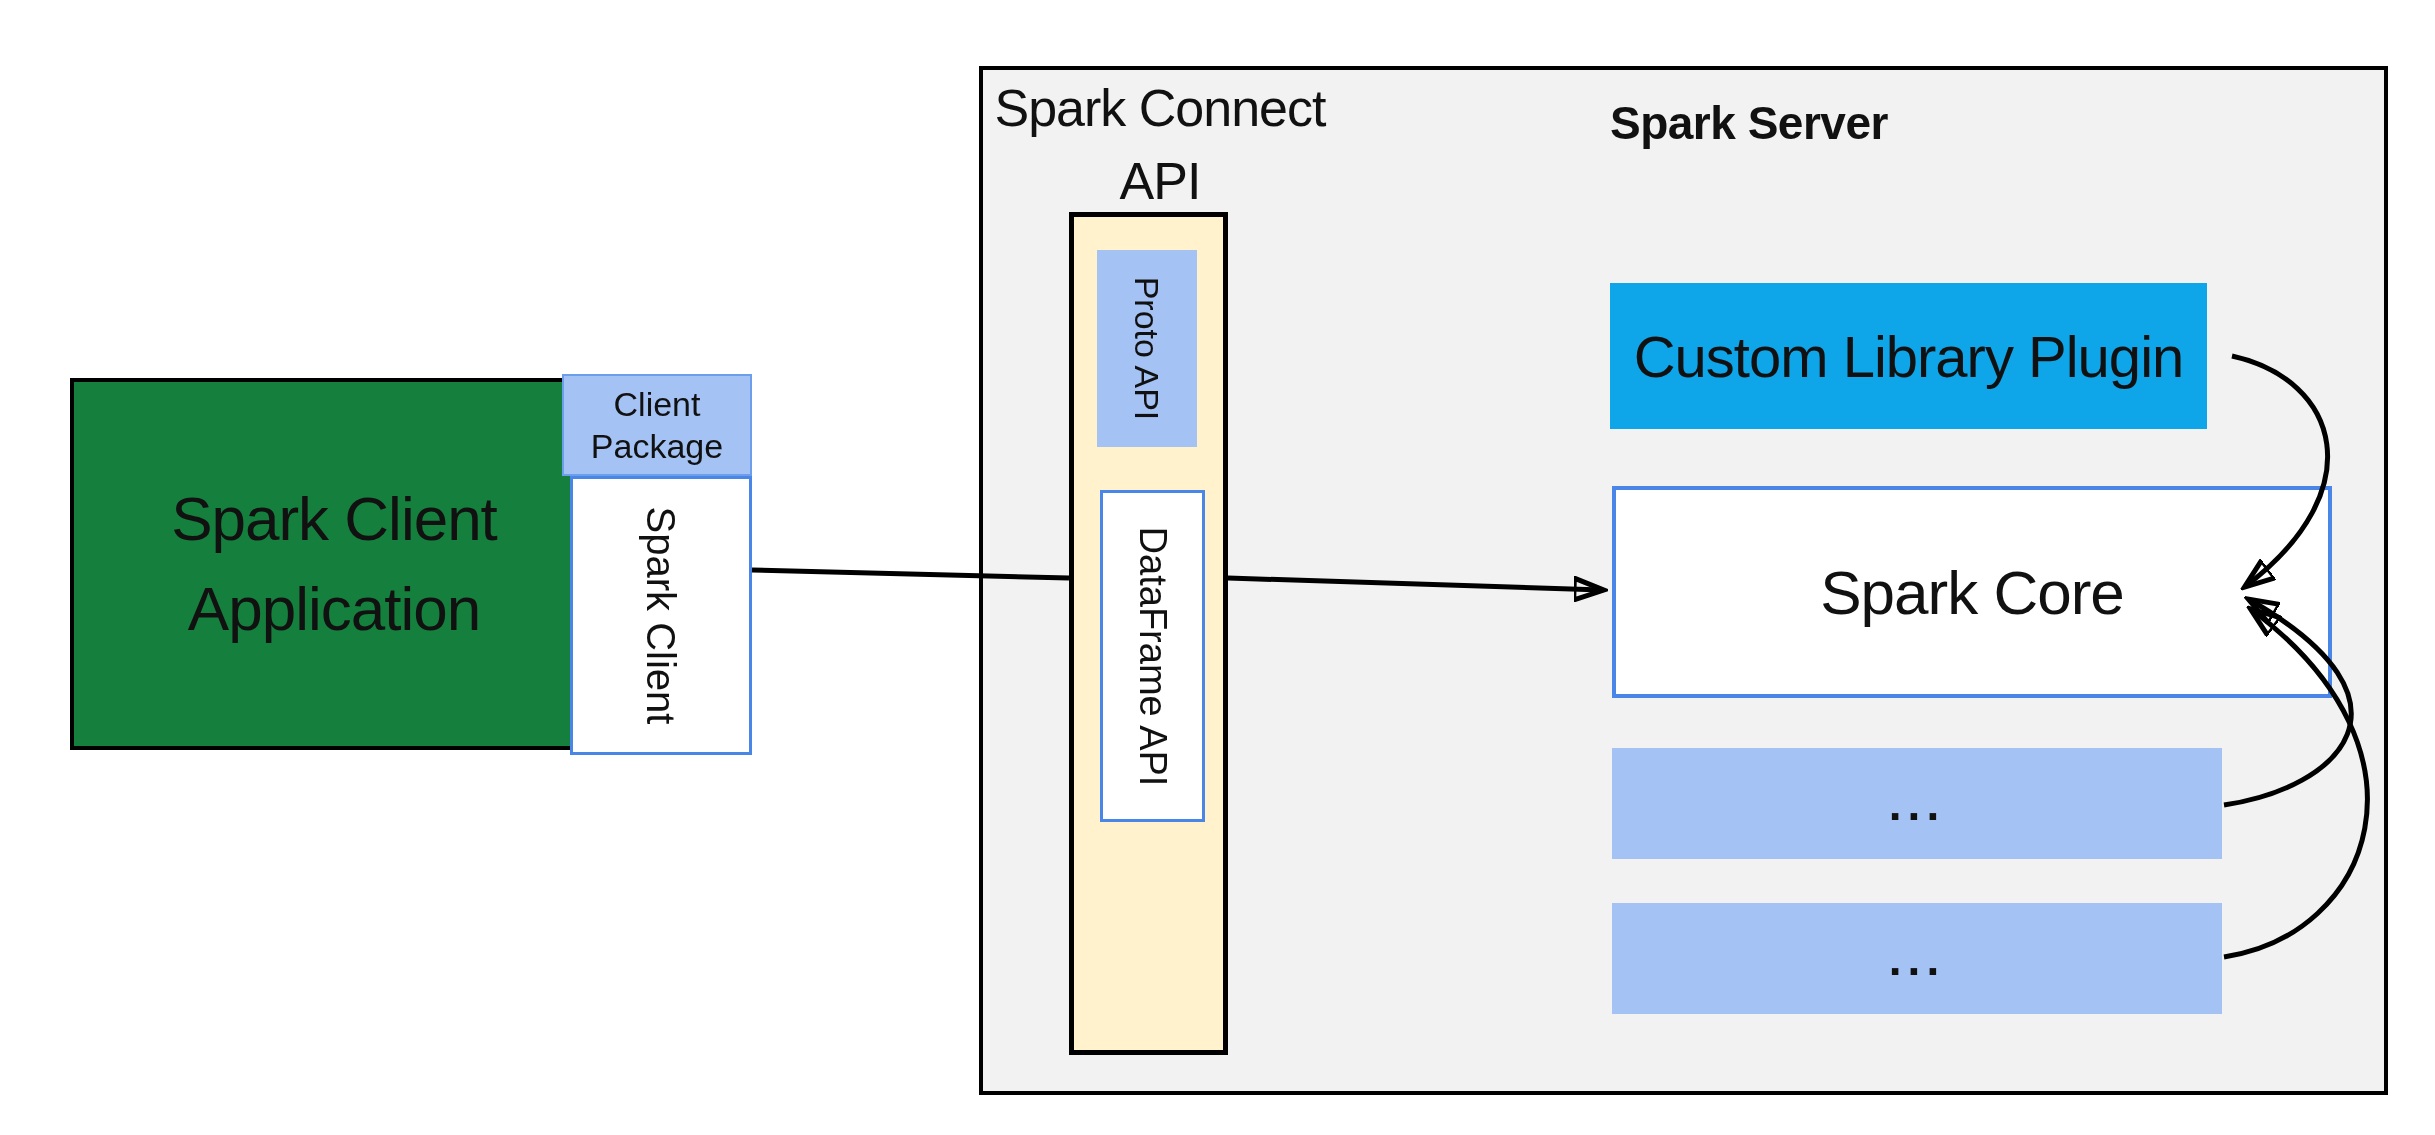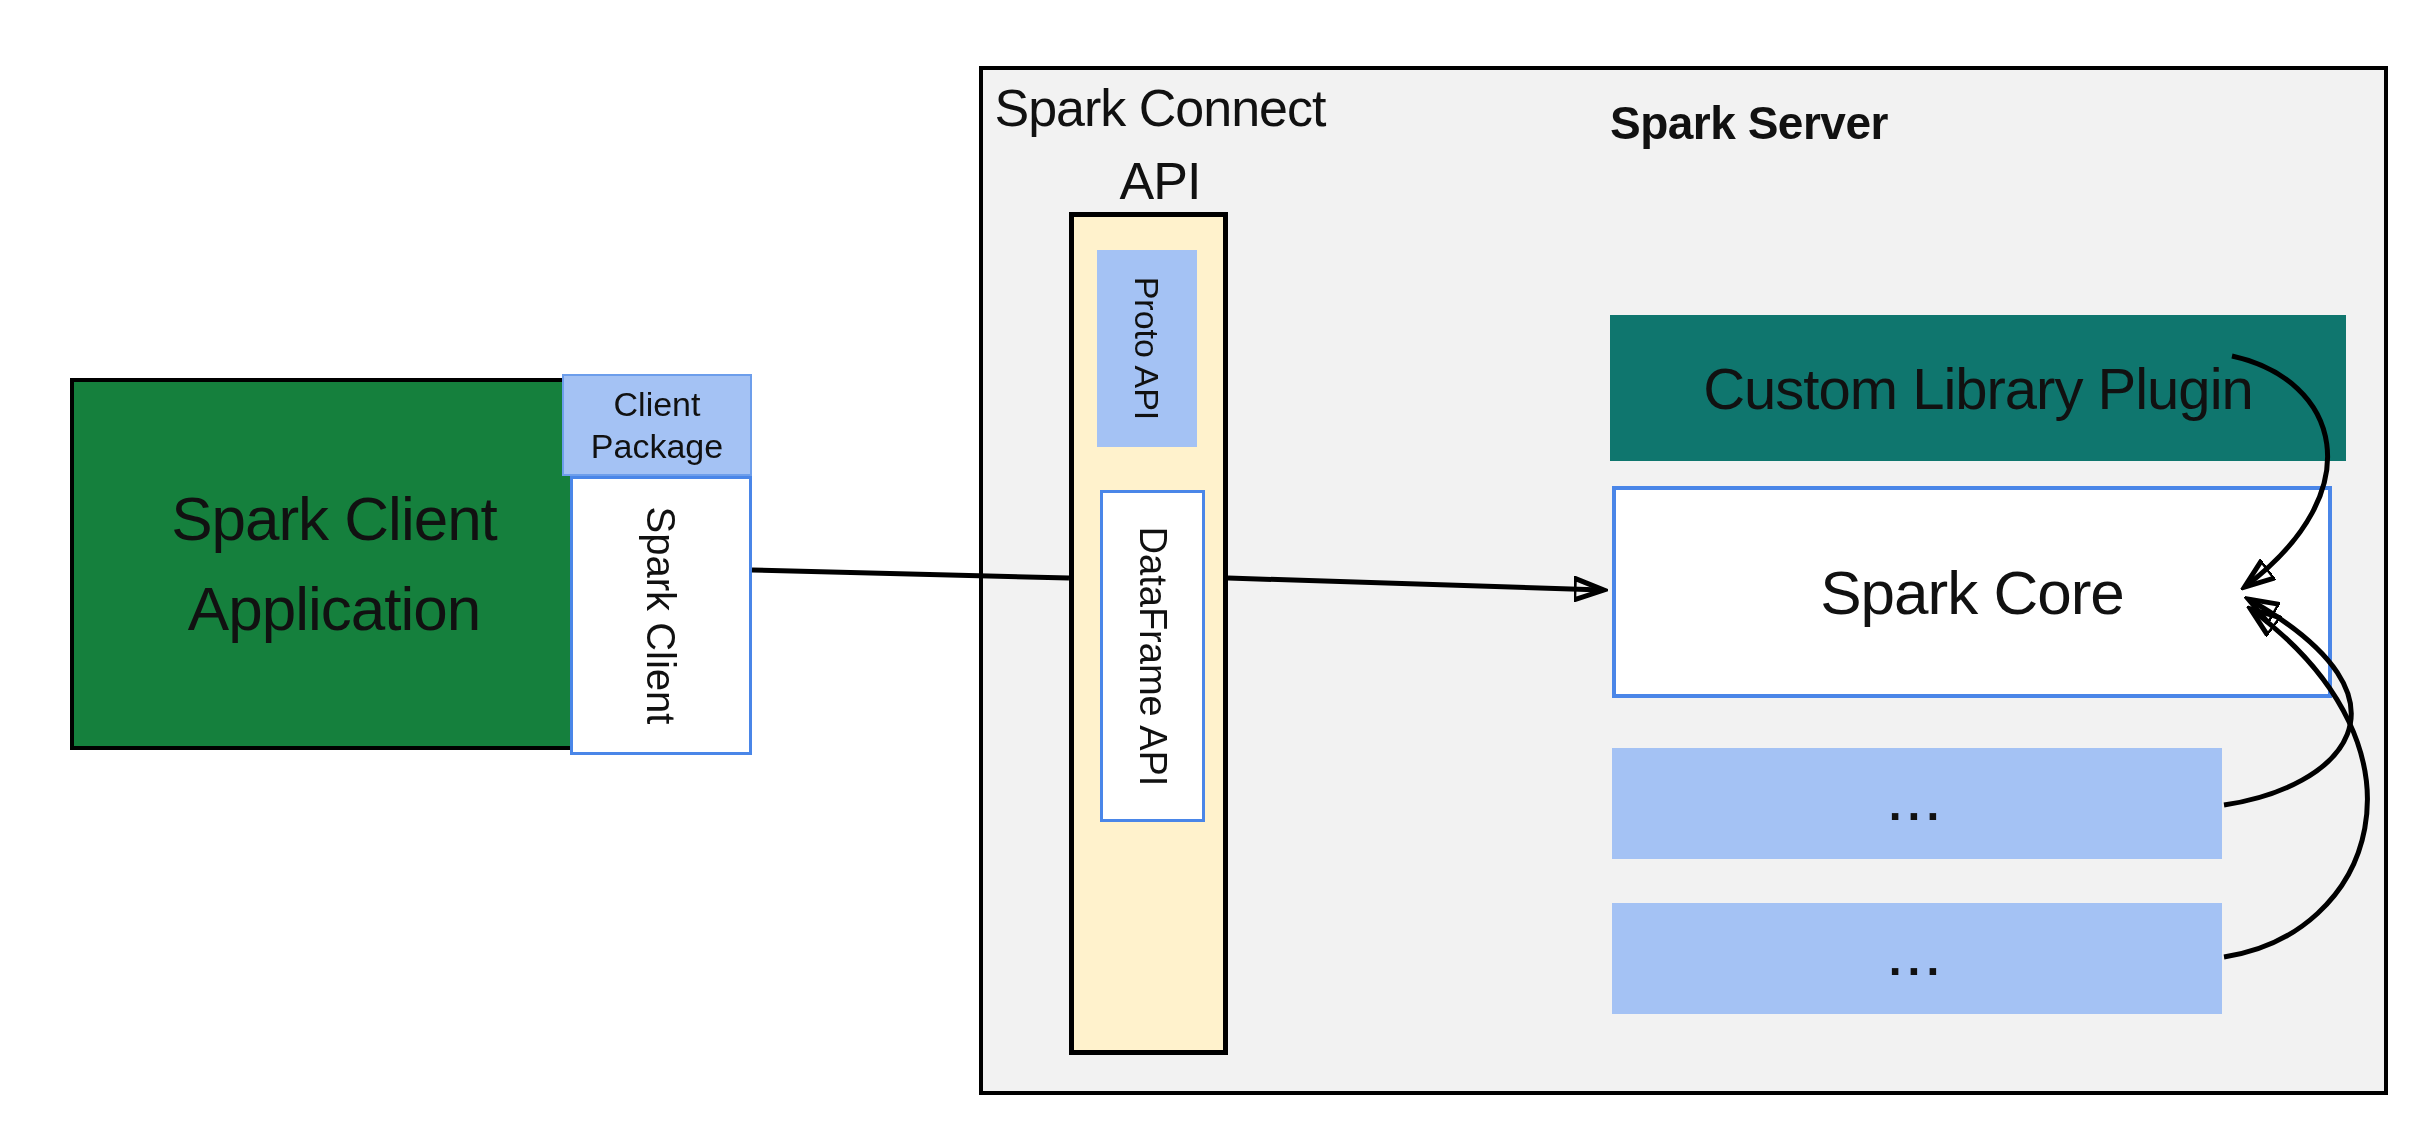--- a/index.html
+++ b/index.html
@@ -68,24 +68,24 @@
   .dataframe-api{
     left:1100px;top:490px;width:105px;height:332px;
     background:#fff;border:3px solid #4a86e8;
     display:flex;align-items:center;justify-content:center;
     font-size:38px;
   }
   .vtext{transform:rotate(90deg);white-space:nowrap;}
 
   
   .plugin{
-    left:1610px;top:283px;width:736px;height:146px;
-    background:#0f766e;
+    left:1610px;top:283px;width:597px;height:146px;
+    background:#0ea5e9;
     display:flex;align-items:center;justify-content:center;
-    font-size:58px;letter-spacing:-1px;margin-top:32px;
+    font-size:58px;letter-spacing:-1px;
   }
   .core{
     left:1612px;top:486px;width:720px;height:212px;
     background:#fff;border:4px solid #4a86e8;
     display:flex;align-items:center;justify-content:center;
     font-size:62px;letter-spacing:-1px;
   }
   .slot1{
     left:1612px;top:748px;width:610px;height:111px;
     background:#a4c2f4;

